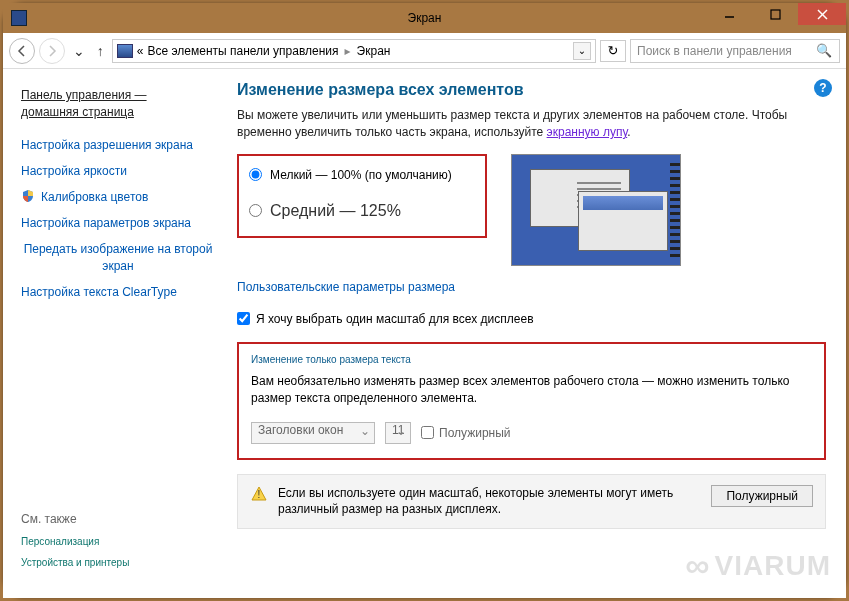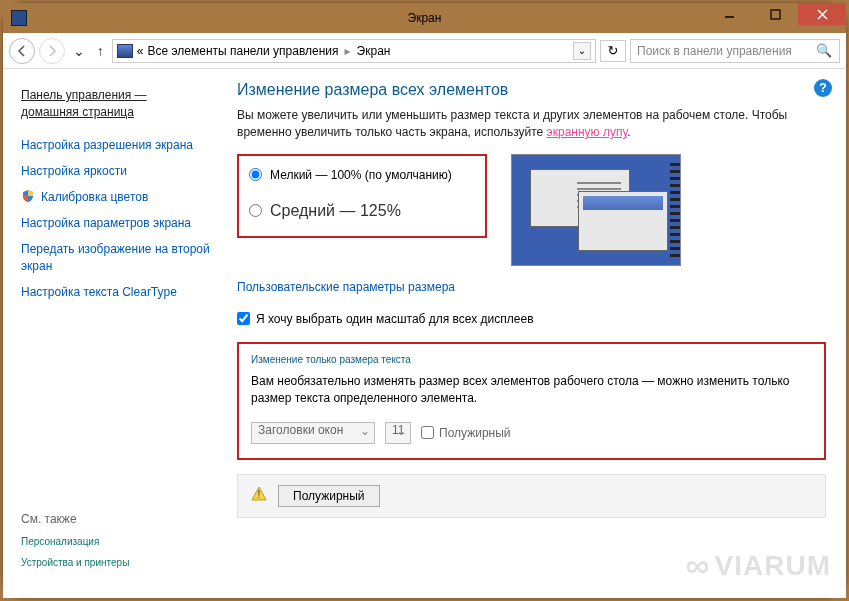--- a/index.html
+++ b/index.html
@@ -22,31 +22,31 @@
 .addrbar .sep { color:#888; margin:0 2px; }
 .addrbar .chev { margin-left:auto; border:1px solid #ccc; width:18px; height:18px; display:flex; align-items:center;justify-content:center; font-size:10px; cursor:pointer; background:#f5f5f5; }
 .refresh { width:26px; height:22px; border:1px solid #ccc; display:flex; align-items:center; justify-content:center; cursor:pointer; font-size:13px; }
 .searchbox { width:210px; height:24px; border:1px solid #ccc; display:flex; align-items:center; padding:0 6px; font-size:12px; color:#888; }
 .searchbox .sicon { margin-left:auto; font-size:13px; color:#666; cursor:pointer; }
 .body { flex:1; display:flex; overflow:hidden; position:relative; background:#fff; }
 .helpicon { position:absolute; right:14px; top:10px; width:18px; height:18px; border-radius:50%; background:#1a83d8; color:#fff; font-size:12px; font-weight:bold; display:flex; align-items:center; justify-content:center; cursor:pointer; }
 .sidebar { width:220px; padding:18px 8px 10px 18px; font-size:12px; display:flex; flex-direction:column; }
 .home { color:#222; margin-bottom:16px; line-height:1.4; cursor:pointer; }
 .home u { }
-.navlinks { list-style:none; }
+.navlinks { list-style:none;text-align:center; }
 .navlinks li { color:#0059b3; margin-bottom:10px; line-height:1.35; cursor:pointer; display:flex; align-items:flex-start; gap:6px; }
 .navlinks li .shield { width:14px; height:14px; flex-shrink:0; display:inline-block; }
 .navlinks li .shield svg { display:block; }
 .seealso { margin-top:auto; margin-bottom:10px; }
 .seealso .lbl { color:#666; font-size:12px; margin-bottom:10px; }
 .seealso a { display:block; color:#0f766e; font-size:10px; margin-bottom:10px; cursor:pointer; }
 .main { flex:1; padding:12px 20px 12px 14px; font-size:12px; overflow:hidden; }
-.heading { color:#0b5c8c; font-size:16px; font-weight:400; margin-bottom:8px; }
+.heading { color:#0b5c8c; font-size:16px; font-weight:700; margin-bottom:8px; }
 .desc { color:#222; line-height:1.45; margin-bottom:12px; }
-.desc a { color:#ec4899; text-decoration:underline; cursor:pointer; }
+.desc a { color:#6d28d9; text-decoration:underline; cursor:pointer; }
 .preview-row { display:flex; gap:24px; align-items:flex-start; margin-bottom:14px; }
 .radiogroup { border:2px solid #c02020; padding:12px 10px 10px; width:250px; }
 .radio { display:flex; align-items:center; gap:8px; margin-bottom:20px; font-size:12px; cursor:pointer; }
 .radio:last-child { margin-bottom:6px; font-size:16px; color:#333; }
 .radio input { cursor:pointer; }
 .preview { width:170px; height:112px; background:#3a5fb0; border:1px solid #888; display:flex; align-items:center; justify-content:center; position:relative; }
 .preview .box1 { position:absolute; top:14px; left:18px; width:100px; height:58px; background:#e8e8e8; border:1px solid #666; }
 .preview .box1::after { content:""; position:absolute; right:8px; top:8px; width:44px; height:30px; background:repeating-linear-gradient(0deg,#888,#888 2px,#e8e8e8 2px,#e8e8e8 6px), repeating-linear-gradient(90deg,#888,#888 2px,transparent 2px,transparent 6px); background-blend-mode:normal; }
 .preview .box2 { position:absolute; bottom:14px; right:12px; width:90px; height:60px; background:#e8e8e8; border:1px solid #666; }
 .preview .box2::before { content:""; position:absolute; top:4px; left:4px; right:4px; height:14px; background:linear-gradient(#6a8fd8,#4a6fb8); }
@@ -210,20 +210,21 @@
         </div>
       </div>
 
       <div class="footer">
         <span class="warn">
           <svg viewBox="0 0 18 18">
               <path d="M9 2 L16 15 H2 Z" fill="#f8d24a" stroke="#c89a12"></path>
               <text x="9" y="13" text-anchor="middle" font-size="10" fill="#333">!</text>
             </svg>
         </span>
+        <div class="footer-text">Если вы используете один масштаб, некоторые элементы могут иметь различный размер на разных дисплеях.</div>
         <button class="applybtn">Полужирный</button>
       </div>
     </div>
 
   </div>
 </div>
 
 <div class="watermark">
   <span class="inf">∞</span>
   <span>VIARUM</span>

